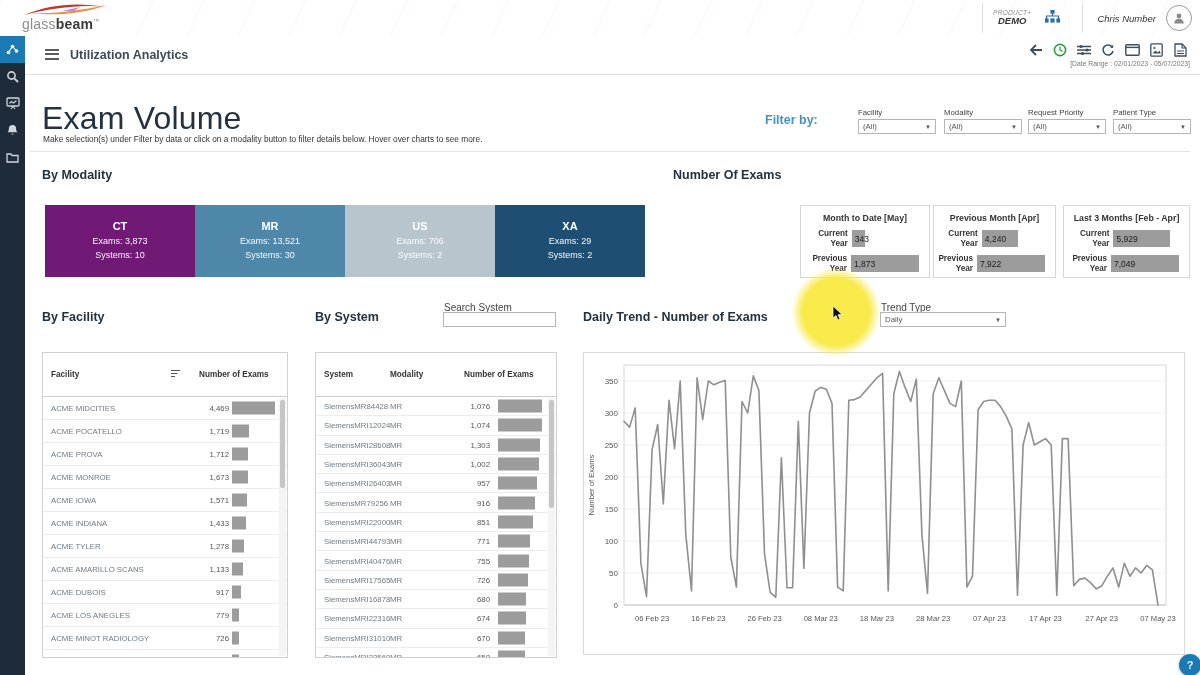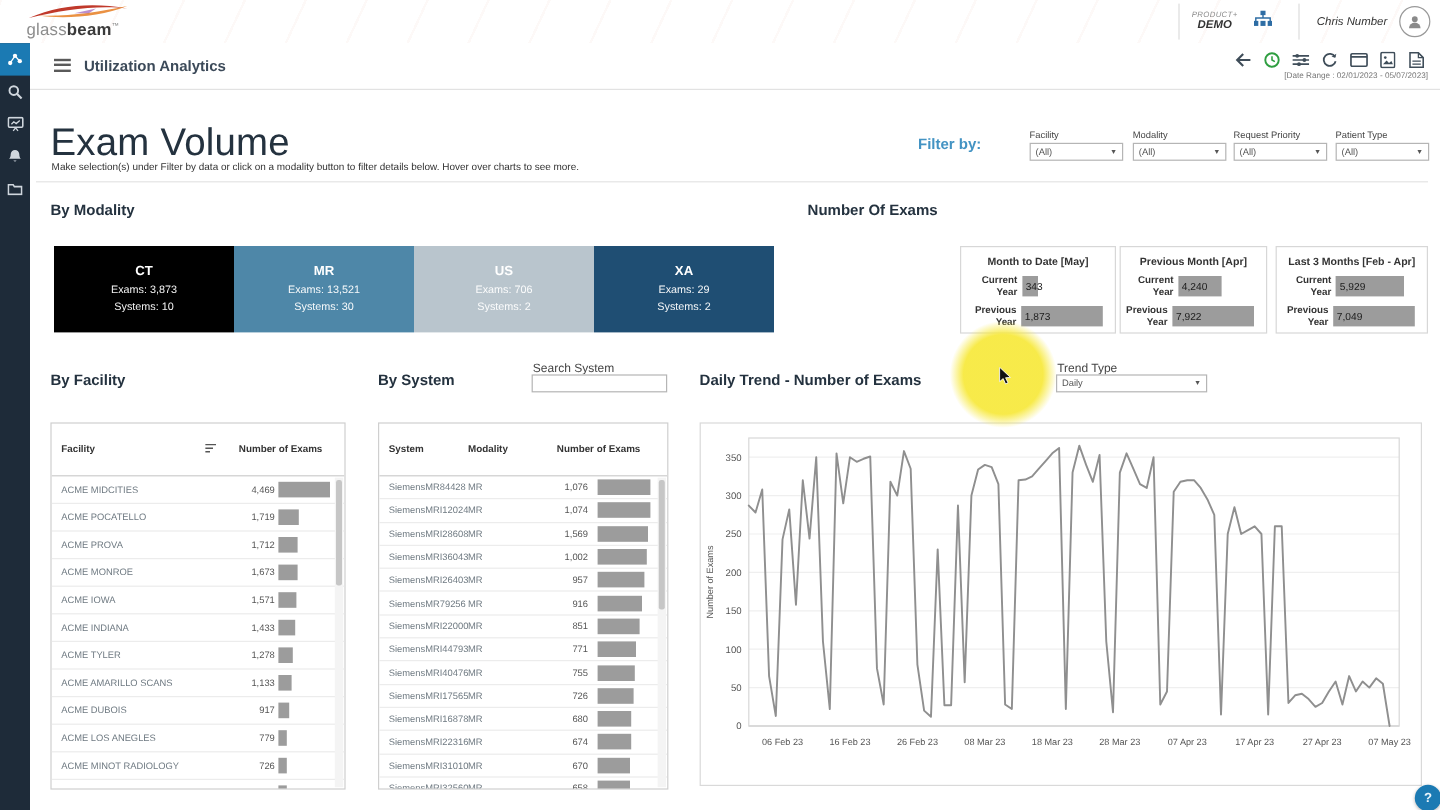--- a/index.html
+++ b/index.html
@@ -262,21 +262,21 @@
     <div class="fake-select">
           <span>(All)</span>
           <span class="caret">▼</span>
         </div>
   </div>
     </div>
   <div class="hr-divider"></div>
 
   <div class="section-heading" style="left:42px; top:168px;">By Modality</div>
   <div class="modality-bar" id="modality-bar">
-  <div class="mod-btn" style="background:#000000">
+  <div class="mod-btn" style="background:#701a75">
     <span class="mod-name">CT</span>
     <span class="mod-line">Exams: 3,873</span>
     <span class="mod-line">Systems: 10</span>
   </div>
   <div class="mod-btn" style="background:#4e87a8">
     <span class="mod-name">MR</span>
     <span class="mod-line">Exams: 13,521</span>
     <span class="mod-line">Systems: 30</span>
   </div>
   <div class="mod-btn" style="background:#b9c5cd">
@@ -437,21 +437,21 @@
   </div>
   <div class="trow" style="height:19.3px;">
     <span class="tname">SiemensMRI12024</span>
     <span class="tmod" style="left:74px;">MR</span>
     <span class="tval" style="left:126px; width:48px;">1,074</span>
     <span class="tbar" style="left:182px; width:44px;"></span>
   </div>
   <div class="trow" style="height:19.3px;">
     <span class="tname">SiemensMRI28608</span>
     <span class="tmod" style="left:74px;">MR</span>
-    <span class="tval" style="left:126px; width:48px;">1,569</span>
+    <span class="tval" style="left:126px; width:48px;">1,303</span>
     <span class="tbar" style="left:182px; width:42px;"></span>
   </div>
   <div class="trow" style="height:19.3px;">
     <span class="tname">SiemensMRI36043</span>
     <span class="tmod" style="left:74px;">MR</span>
     <span class="tval" style="left:126px; width:48px;">1,002</span>
     <span class="tbar" style="left:182px; width:41px;"></span>
   </div>
   <div class="trow" style="height:19.3px;">
     <span class="tname">SiemensMRI26403</span>

